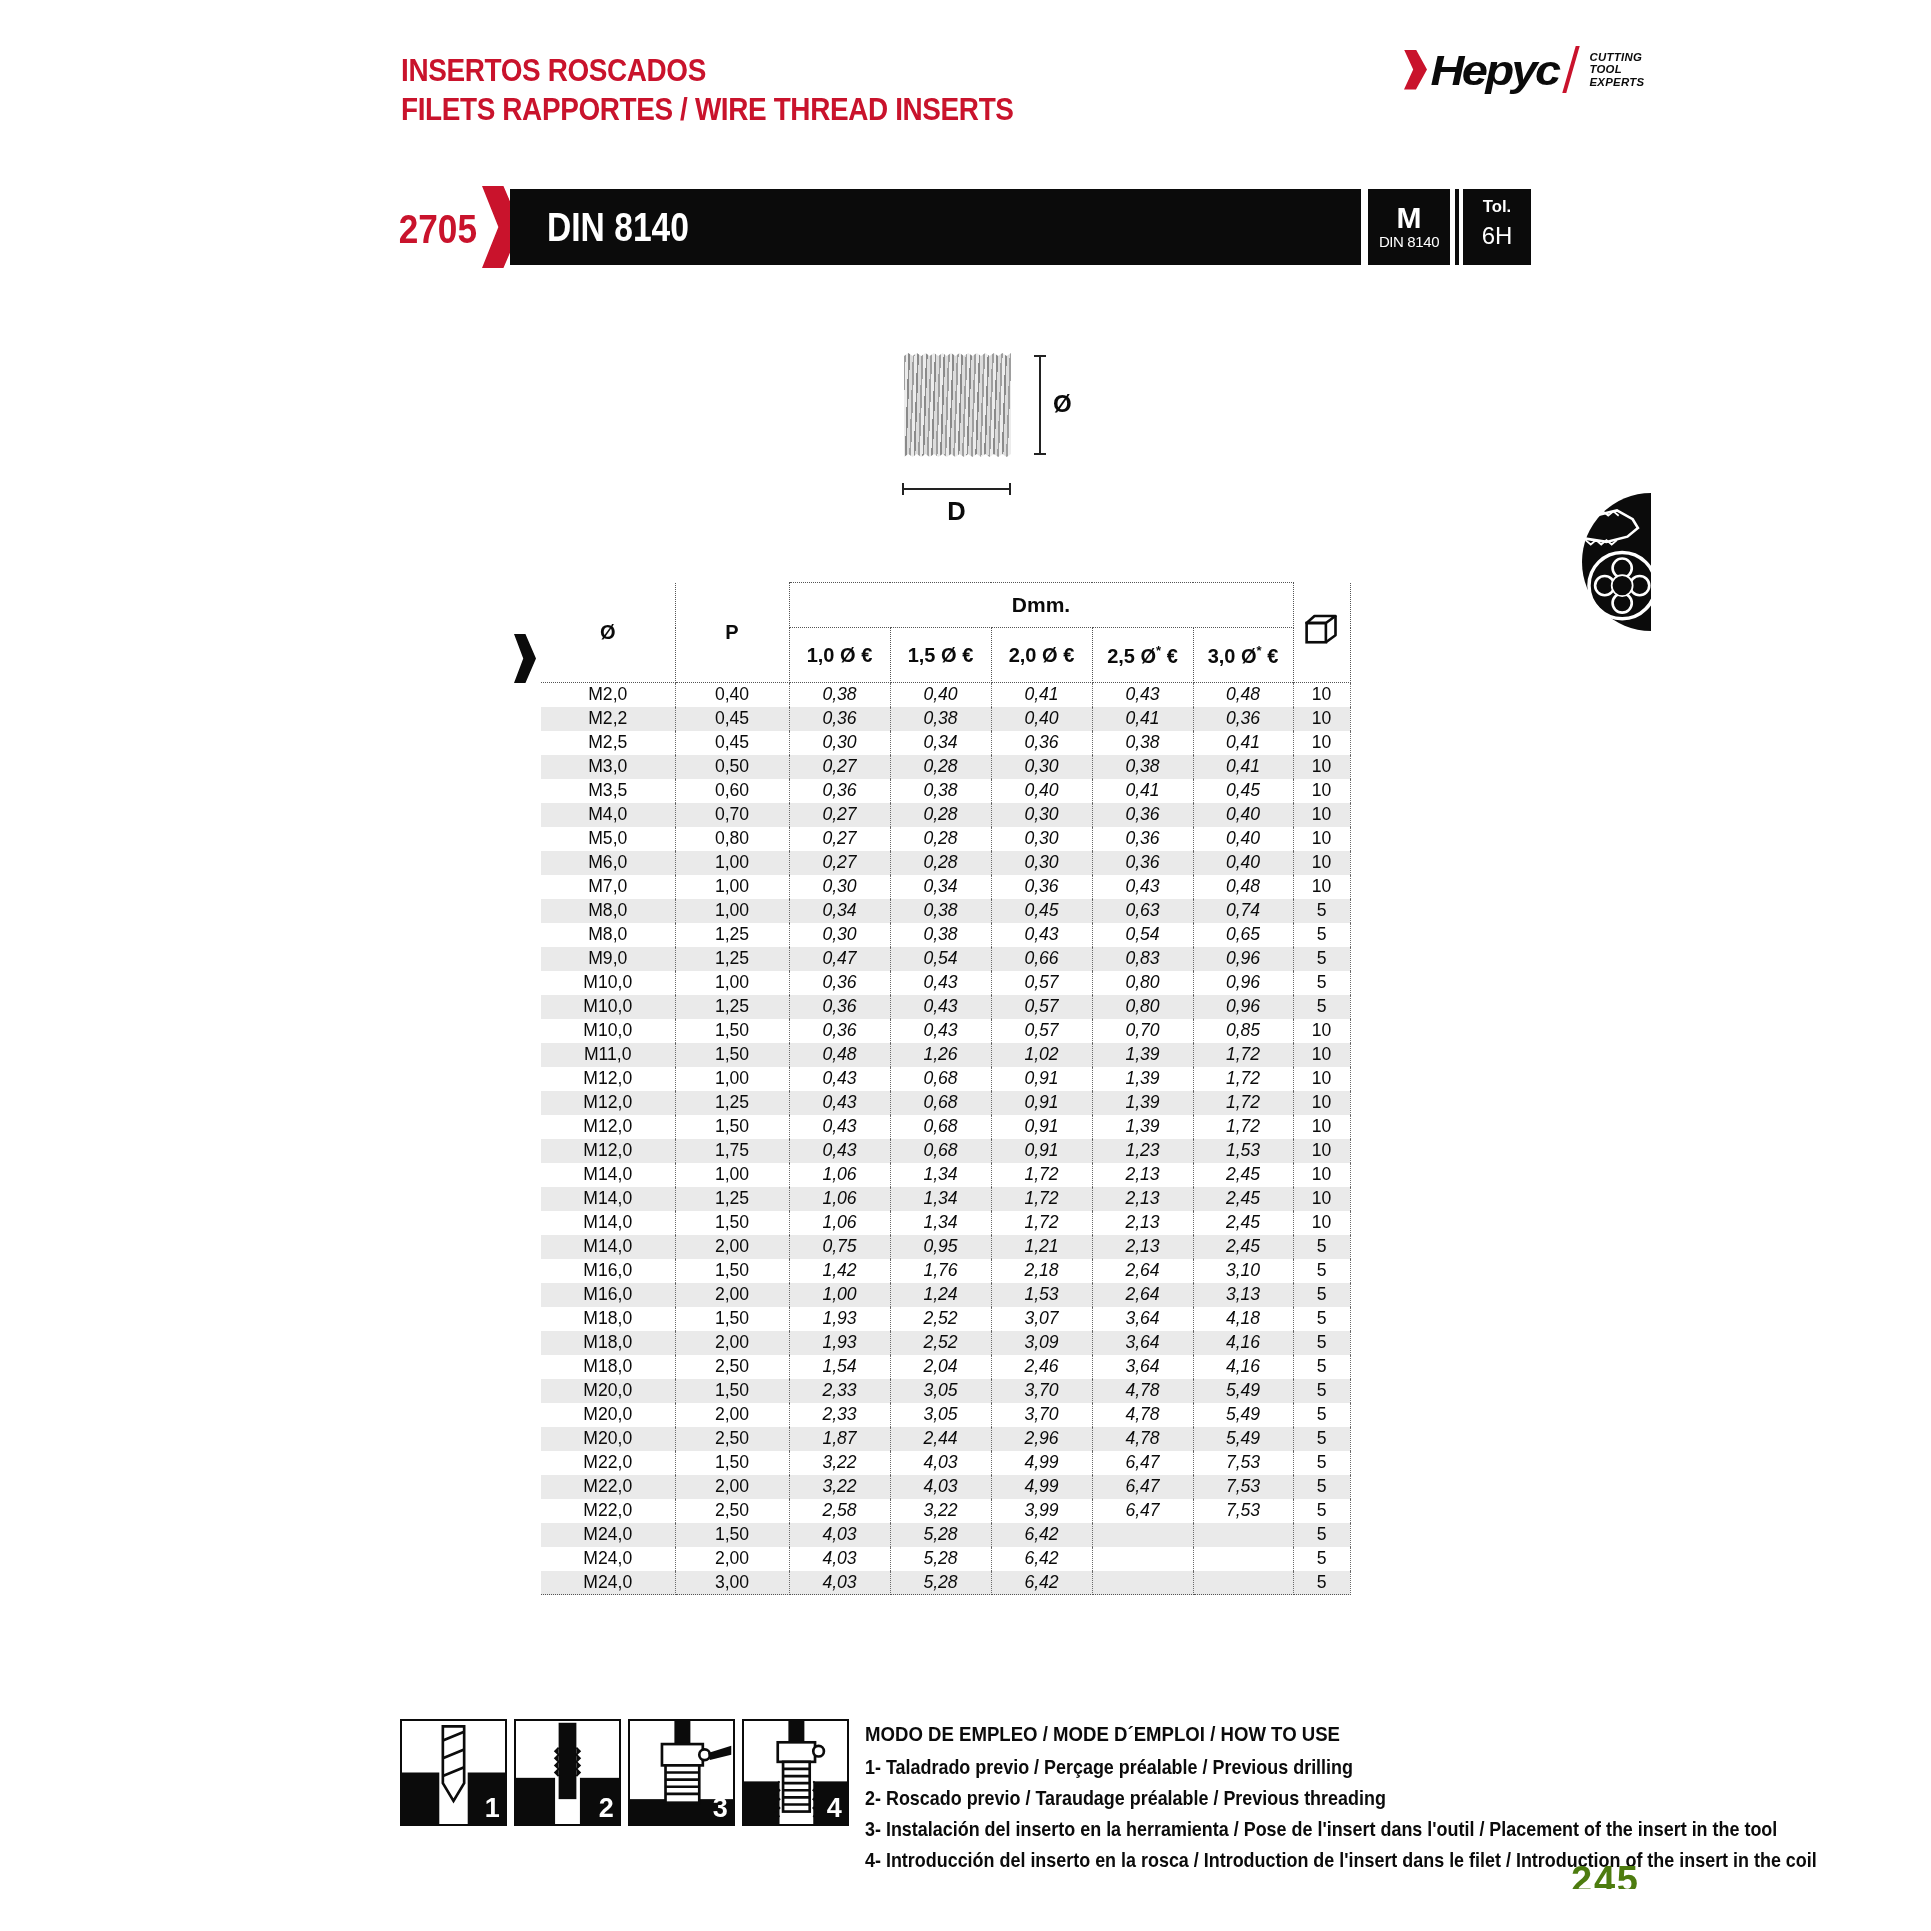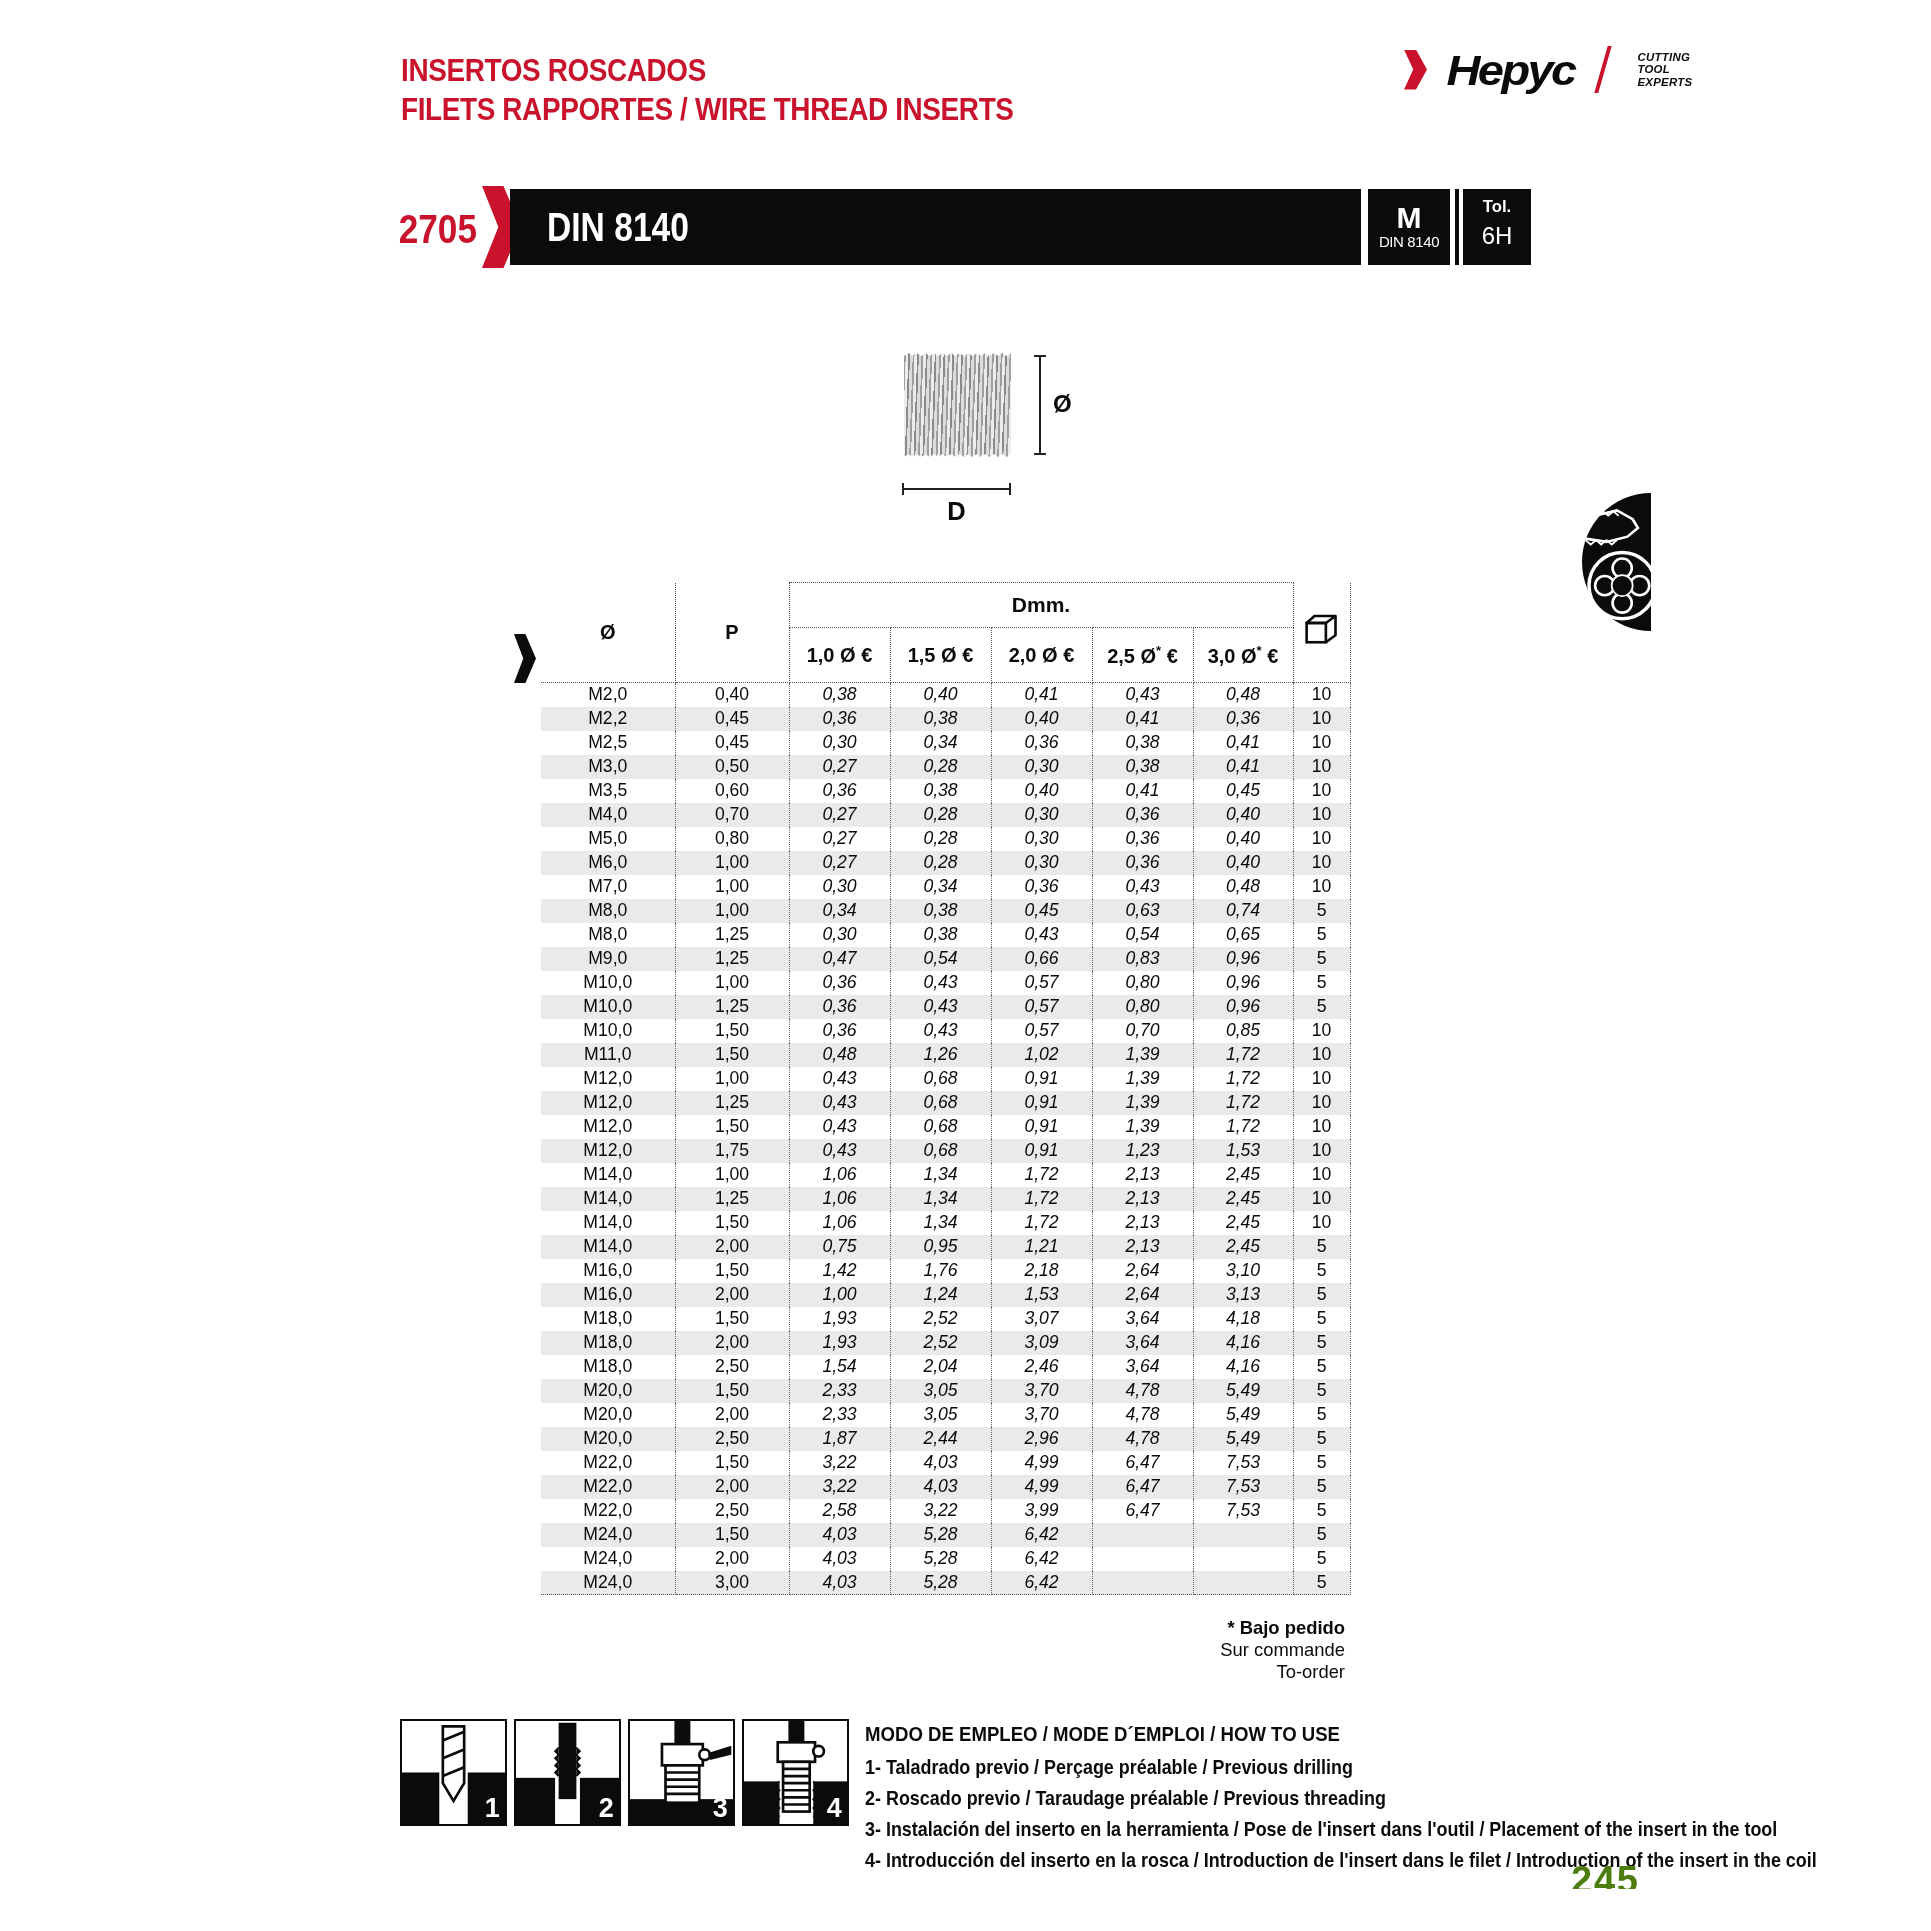--- a/index.html
+++ b/index.html
@@ -11,21 +11,21 @@
   html,body{margin:0;padding:0;background:#fff;}
   .page{
     position:relative;width:1931px;height:1889px;background:#fff;overflow:hidden;
     font-family:"Liberation Sans", sans-serif;color:var(--ink);
   }
   
   .titles{position:absolute;left:401px;top:51px;color:var(--red);font-weight:bold;
           transform:scaleX(.9);transform-origin:left top;}
   .titles .t{font-size:31px;line-height:39px;letter-spacing:-0.4px;white-space:nowrap;}
   
-  .logo{position:absolute;left:1404px;top:46px;display:flex;align-items:center;gap:16px;}
+  .logo{position:absolute;left:1404px;top:46px;display:flex;align-items:center;}
   .logo-chevron{width:23px;height:40px;background:var(--red);
     clip-path:polygon(0 0,52% 0,100% 50%,52% 100%,0 100%,40% 50%);margin-right:3.5px;}
   .logo-word{font-size:47px;font-weight:bold;font-style:italic;letter-spacing:-2.6px;
     transform:scaleY(.92);line-height:47px;}
   .logo-slash{width:3.5px;height:47px;background:var(--red);transform:skewX(-16deg);margin:0 8.8px 0 10.5px;}
   .logo-tag{font-size:11.4px;font-weight:bold;font-style:italic;line-height:12.3px;letter-spacing:0.3px;margin-left:8px;}
   
   .product-code{position:absolute;left:379px;top:207px;width:98px;text-align:right;
     font-size:40px;font-weight:bold;color:var(--red);transform:scaleX(.88);transform-origin:right center;white-space:nowrap;}
   .bar-chevron{position:absolute;left:482px;top:186px;width:39px;height:82px;background:var(--red);
@@ -555,25 +555,20 @@
           <td class="c-price">4,03</td>
           <td class="c-price">5,28</td>
           <td class="c-price">6,42</td>
           <td class="c-price"></td>
           <td class="c-price"></td>
           <td>5</td>
         </tr>
       </tbody>
   </table>
 
-  <div class="footnote">
-    <div class="fn1">* Bajo pedido</div>
-    <div>Sur commande</div>
-    <div>To-order</div>
-  </div>
 
   <div class="tiles">
     <div class="tile">
       <svg viewBox="0 0 116 116">
         <rect x="0" y="58" width="42" height="58" fill="#0b0b0b"></rect>
         <rect x="74" y="58" width="42" height="58" fill="#0b0b0b"></rect>
         <path d="M46,6 L70,6 L70,70 L58,90 L46,70 Z" fill="#fff" stroke="#0b0b0b" stroke-width="3"></path>
         <path d="M46,22 L70,12 M46,42 L70,32 M46,62 L70,52" stroke="#0b0b0b" stroke-width="3" fill="none"></path>
       </svg>
       <span class="tile-num">1</span>

